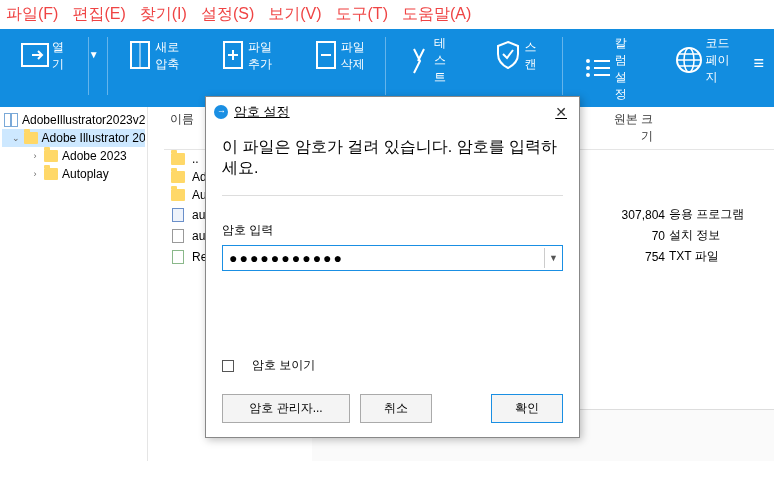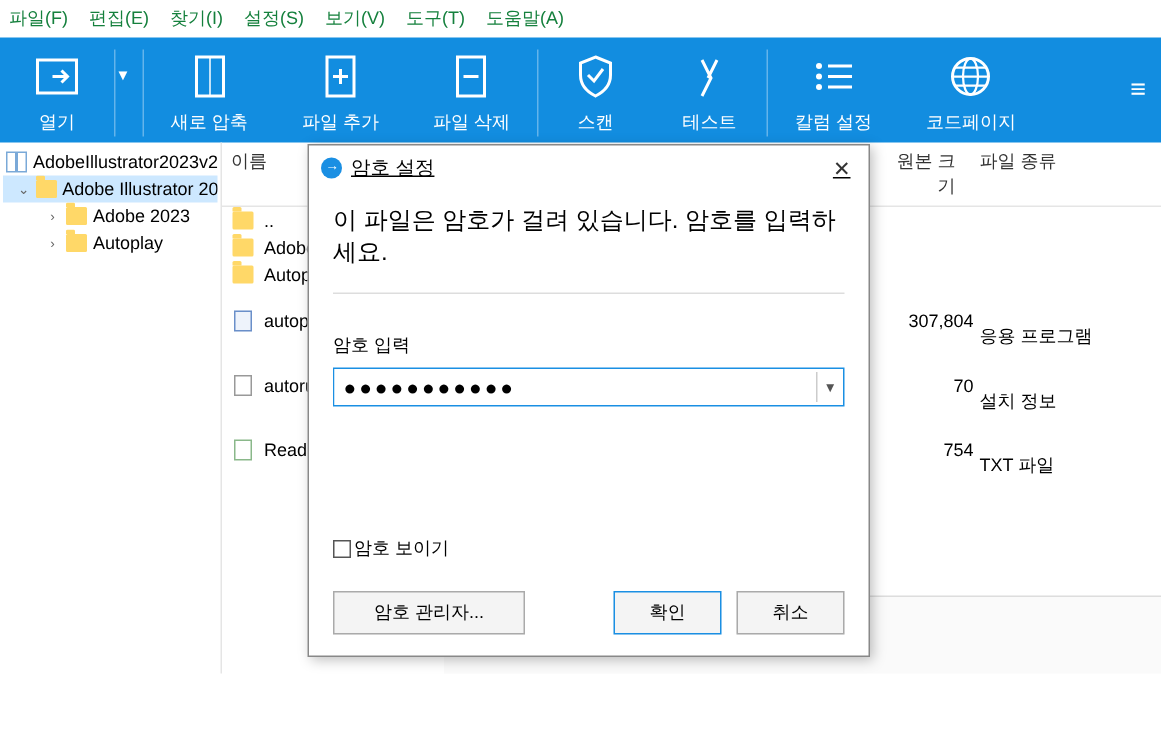--- a/index.html
+++ b/index.html
@@ -1,52 +1,52 @@
 <!DOCTYPE html>
 <html><head>
 <meta charset="utf-8">
 <style>
 * { box-sizing: border-box; margin: 0; padding: 0; }
 body { font-family: "Malgun Gothic", "Segoe UI", sans-serif; font-size: 12px; background: #fff; width: 774px; height: 503px; overflow: hidden; position: relative; }
 
 
-.menubar { display: flex; gap: 14px; padding: 4px 6px; background: #fff; color: #15803d; font-size: 12px; }
+.menubar { display: flex; gap: 14px; padding: 4px 6px; background: #fff; color: #ef4444; font-size: 16px; }
 .menubar span { cursor: default; }
 
 
 .toolbar { background: #128de0; display: flex; align-items: flex-start; padding: 6px 0 4px 0; gap: 0; }
-.tb-item { display: flex; flex-direction: column; align-items: center; color: #fff; padding: 0 18px; font-size: 12px; }
+.tb-item { display: flex; flex-direction: row; align-items: center; color: #fff; padding: 0 18px; font-size: 12px; }
 .tb-icon { width: 40px; height: 40px; display: flex; align-items: center; justify-content: center; margin-bottom: 2px; }
 .tb-sep { width: 1px; height: 58px; background: rgba(255,255,255,0.35); margin-top: 2px; }
 .tb-chev { color: #fff; padding: 14px 8px 0 0; font-size: 10px; }
 .tb-more { color: #fff; font-size: 18px; margin-left: auto; padding: 18px 10px 0 0; }
 
 
-.main { display: flex; height: 354px; }
+.main { display: flex; height: 354px; gap: 16px; }
 .tree { width: 148px; border-right: 1px solid #e5e5e5; padding: 4px 2px; font-size: 12px; }
 .tree-row { display: flex; align-items: center; padding: 2px 2px; gap: 4px; white-space: nowrap; overflow: hidden; }
 .tree-row.sel { background: #cde8ff; }
 .tree-twist { width: 10px; color: #666; font-size: 9px; text-align: center; }
 .folder-ico { width: 14px; height: 12px; background: #ffd868; border-radius: 1px; position: relative; flex-shrink: 0; }
 .folder-ico::before { content: ""; position: absolute; top: -3px; left: 0; width: 6px; height: 3px; background: #ffd868; border-radius: 1px 1px 0 0; }
 .zip-ico { width: 14px; height: 14px; background: #fff; border: 1px solid #7aa9d8; position: relative; flex-shrink: 0; }
 .zip-ico::after { content: ""; position: absolute; left: 5px; top: 0; width: 2px; height: 100%; background: #7aa9d8; }
 
 .list { flex: 1; position: relative; }
 .list-header { display: flex; border-bottom: 1px solid #e5e5e5; font-size: 12px; color: #333; }
 .lh-cell { padding: 4px 6px; }
 .lh-name { width: 435px; }
 .lh-size { width: 60px; text-align: right; }
 .lh-type { flex: 1; padding-left: 10px; }
 .list-body { }
 .lr { display: flex; align-items: center; font-size: 12px; padding: 2px 6px; }
 .lr-ico { width: 16px; display: flex; justify-content: center; margin-right: 6px; flex-shrink: 0; }
 .lr-name { width: 413px; white-space: nowrap; overflow: hidden; }
 .lr-size { width: 60px; text-align: right; }
-.lr-type { flex: 1; padding-left: 4px; margin-top: 22px; }
+.lr-type { flex: 1; padding-left: 4px; }
 .file-ico { width: 12px; height: 14px; background: #fff; border: 1px solid #999; position: relative; }
 .txt-ico { width: 12px; height: 14px; background: #fff; border: 1px solid #8ab88a; }
 .exe-ico { width: 12px; height: 14px; background: #eef3fb; border: 1px solid #6a8fc9; }
 
 
 .status { position: absolute; left: 148px; right: 0; bottom: 0; height: 52px; border-top: 1px solid #ddd; background: #fafafa; }
 .status .xbtn { position: absolute; top: 4px; left: 6px; color: #888; font-size: 12px; }
 
 
 .dialog { position: absolute; top: 96px; left: 205px; width: 375px; background: #fff; border: 1px solid #888; box-shadow: 2px 2px 8px rgba(0,0,0,0.25); }
@@ -55,21 +55,21 @@
 .dlg-title-ico::after { content: "→"; color: #fff; font-size: 9px; position: absolute; top: 0px; left: 3px; }
 .dlg-close { margin-left: auto; font-size: 14px; padding: 0 4px; color: #333; }
 .dlg-body { padding: 10px 16px 14px 16px; }
 .dlg-msg { font-size: 16px; margin-bottom: 16px; }
 .dlg-hr { border: none; border-top: 1px solid #ddd; margin-bottom: 26px; }
 .dlg-label { font-size: 12px; margin-bottom: 6px; }
 .dlg-input-wrap { position: relative; border: 1px solid #1a8fe3; display: flex; align-items: center; }
 .dlg-input { border: none; outline: none; padding: 4px 6px; font-size: 14px; flex: 1; letter-spacing: 2px; font-family: Arial; }
 .dlg-dd { width: 18px; text-align: center; color: #555; font-size: 9px; border-left: 1px solid #ccc; padding: 5px 0; }
 .dlg-gap { height: 86px; }
-.dlg-check { display: flex; align-items: center; gap: 2px; font-size: 12px; margin-bottom: 20px; }
+.dlg-check { display: flex; align-items: center; gap: 18px; font-size: 12px; margin-bottom: 20px; }
 .cb { width: 12px; height: 12px; border: 1px solid #555; }
 .dlg-btns { display: flex; gap: 10px; align-items: center; }
 .dlg-btn { border: 1px solid #aaa; background: #f4f4f4; padding: 5px 0; font-size: 12px; text-align: center; }
 .btn-mgr { width: 128px; }
 .btn-ok { width: 72px; margin-left: auto; border: 1px solid #1a8fe3; }
 .btn-cancel { width: 72px; }
 </style>
 </head>
 <body>
 
@@ -120,33 +120,33 @@
           <rect x="6" y="4" width="18" height="26" fill="none" stroke="#fff" stroke-width="2"></rect>
           <path d="M10 17 h10" stroke="#fff" stroke-width="2"></path>
         </svg>
     </div>
     <span>파일 삭제</span>
   </div>
   <div class="tb-sep"></div>
   <div class="tb-item">
     <div class="tb-icon">
       <svg width="30" height="34" viewBox="0 0 30 34">
+          <path d="M10 6 l6 12 -6 12 M20 6 l-6 12" fill="none" stroke="#fff" stroke-width="2"></path>
+        </svg>
+    </div>
+    <span>테스트</span>
+  </div>
+  <div class="tb-item">
+    <div class="tb-icon">
+      <svg width="30" height="34" viewBox="0 0 30 34">
           <path d="M15 4 l10 4 v8 c0 8 -6 12 -10 14 c-4 -2 -10 -6 -10 -14 v-8 z" fill="none" stroke="#fff" stroke-width="2"></path>
           <path d="M10 16 l4 4 6 -8" fill="none" stroke="#fff" stroke-width="2"></path>
         </svg>
     </div>
     <span>스캔</span>
-  </div>
-  <div class="tb-item">
-    <div class="tb-icon">
-      <svg width="30" height="34" viewBox="0 0 30 34">
-          <path d="M10 6 l6 12 -6 12 M20 6 l-6 12" fill="none" stroke="#fff" stroke-width="2"></path>
-        </svg>
-    </div>
-    <span>테스트</span>
   </div>
   <div class="tb-sep"></div>
   <div class="tb-item">
     <div class="tb-icon">
       <svg width="34" height="30" viewBox="0 0 34 30">
           <circle cx="7" cy="8" r="2" fill="#fff"></circle>
           <circle cx="7" cy="15" r="2" fill="#fff"></circle>
           <circle cx="7" cy="22" r="2" fill="#fff"></circle>
           <path d="M13 8 h16 M13 15 h16 M13 22 h16" stroke="#fff" stroke-width="2"></path>
         </svg>
@@ -187,21 +187,20 @@
       <span class="tree-twist">›</span>
       <div class="folder-ico"></div>
       <span>Autoplay</span>
     </div>
   </div>
 
   <div class="list">
     <div class="list-header">
       <div class="lh-cell lh-name">이름</div>
       <div class="lh-cell lh-size">원본 크기</div>
-      <div class="lh-cell lh-type">파일 종류</div>
     </div>
     <div class="list-body">
       <div class="lr">
         <div class="lr-ico">
             <div class="folder-ico"></div>
           </div>
         <div class="lr-name">..</div>
       </div>
       <div class="lr">
         <div class="lr-ico">
@@ -261,17 +260,17 @@
       <input class="dlg-input" type="text" value="●●●●●●●●●●●" style="">
       <div class="dlg-dd">▼</div>
     </div>
     <div class="dlg-gap"></div>
     <label class="dlg-check">
       <span class="cb"></span>
       <span>암호 보이기</span>
     </label>
     <div class="dlg-btns">
       <div class="dlg-btn btn-mgr">암호 관리자...</div>
+      <div class="dlg-btn btn-cancel">취소</div>
       <div class="dlg-btn btn-ok">확인</div>
-      <div class="dlg-btn btn-cancel">취소</div>
     </div>
   </div>
 </div>
 
 </body></html>

